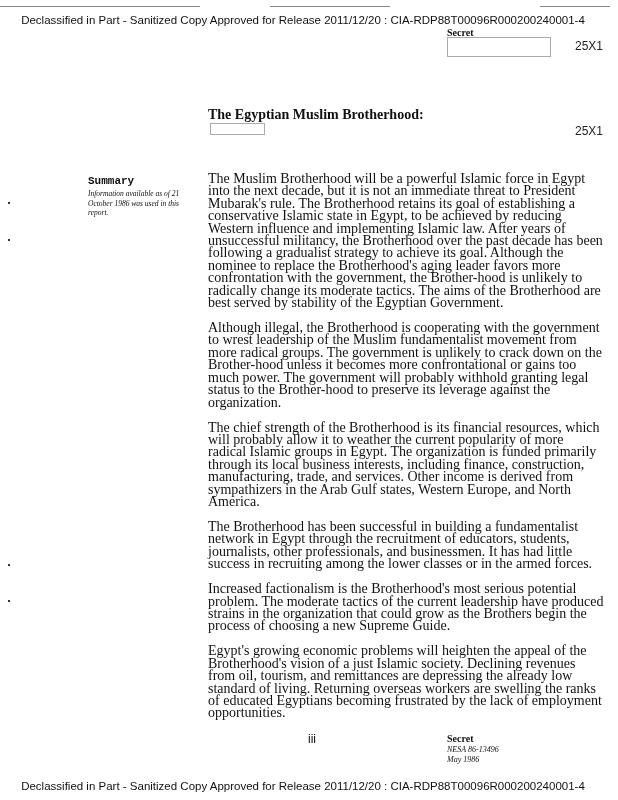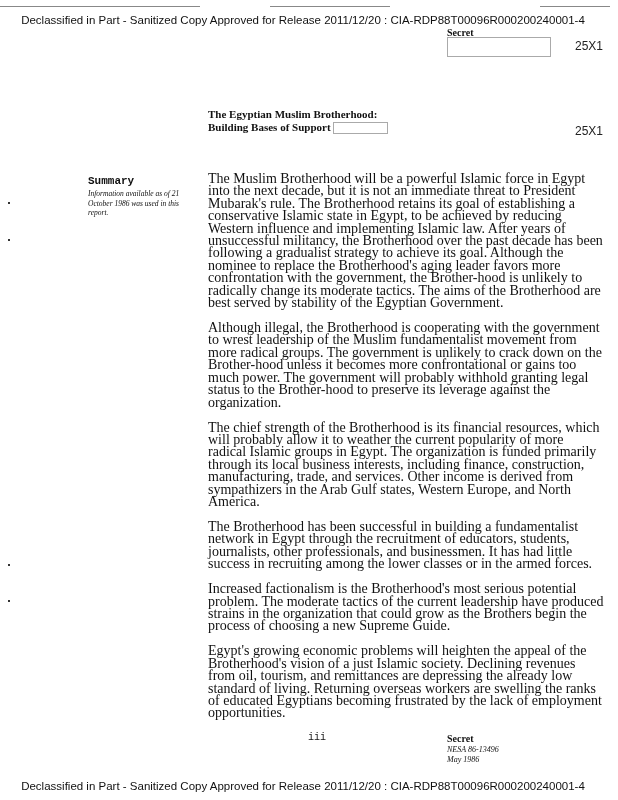--- a/index.html
+++ b/index.html
@@ -22,21 +22,21 @@
     position: absolute; left: 447px; top: 37px; width: 102px; height: 18px;
     border: 1px solid #aaa; background: #fff;
   }
   .code25 {
     position: absolute; font-family: "Liberation Sans", sans-serif; font-size: 12px; color: #222;
   }
   .code25.a { left: 575px; top: 39px; }
   .code25.b { left: 575px; top: 124px; }
   .title {
     position: absolute; left: 208px; top: 108px;
-    font-family: "Liberation Serif", serif; font-weight: bold; font-size: 11px; line-height: 13px;
+    font-family: "Liberation Serif", serif; font-weight: bold; font-size: 14px; line-height: 13px;
   }
   .redact-box-title {
     display: inline-block; width: 53px; height: 10px; border: 1px solid #aaa;
     vertical-align: middle; margin-left: 2px;
   }
   .summary-head {
     position: absolute; left: 88px; top: 175px;
     font-family: Liberation Mono, monospace; font-weight: bold; font-size: 11px;
   }
   .summary-note {
@@ -44,21 +44,21 @@
     font-family: "Liberation Serif", serif; font-style: italic; font-size: 7.5px; line-height: 9.5px;
   }
   .dot { position: absolute; width: 2px; height: 2px; background: #333; }
   .body-text {
     position: absolute; left: 208px; top: 173px; width: 396px;
     font-family: "Liberation Serif", serif; font-size: 14px; line-height: 12.4px; color: #111;
   }
   .body-text p { margin: 0 0 12.6px 0; }
   .page-num {
     position: absolute; left: 308px; top: 732px;
-    font-family: Liberation Mono, monospace; font-size: 10px;
+    font-family: Liberation Sans, sans-serif; font-size: 12px;
   }
   .secret-bottom {
     position: absolute; left: 447px; top: 733px;
     font-family: "Liberation Serif", serif; font-weight: bold; font-size: 10px;
   }
   .ref-bottom {
     position: absolute; left: 447px; top: 745px;
     font-family: "Liberation Serif", serif; font-style: italic; font-size: 8px; line-height: 10px;
   }
 </style>
@@ -69,21 +69,21 @@
 <div class="scanline" style="left:270px;width:120px;"></div>
 <div class="scanline" style="left:540px;width:70px;"></div>
 
 <div class="release top">Declassified in Part - Sanitized Copy Approved for Release 2011/12/20 : CIA-RDP88T00096R000200240001-4</div>
 <div class="secret-top">Secret</div>
 <div class="redact-box-top"></div>
 <div class="code25 a">25X1</div>
 
 <div class="title">
   <div>The Egyptian Muslim Brotherhood:</div>
-  <div><span>Building Bases of Support</span><span class="redact-box-title"></span></div>
+  <div><span class="redact-box-title"></span></div>
 </div>
 <div class="code25 b">25X1</div>
 
 <div class="summary-head">Summary</div>
 <div class="summary-note">Information available as of 21 October 1986 was used in this report.</div>
 
 <div class="dot" style="left:8px;top:202px;"></div>
 <div class="dot" style="left:8px;top:239px;"></div>
 <div class="dot" style="left:8px;top:564px;"></div>
 <div class="dot" style="left:8px;top:600px;"></div>

